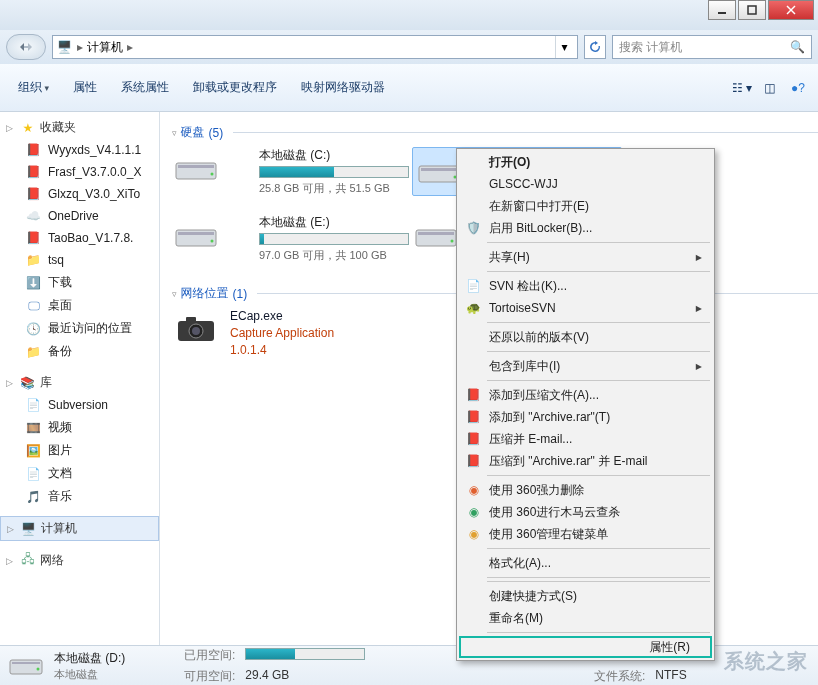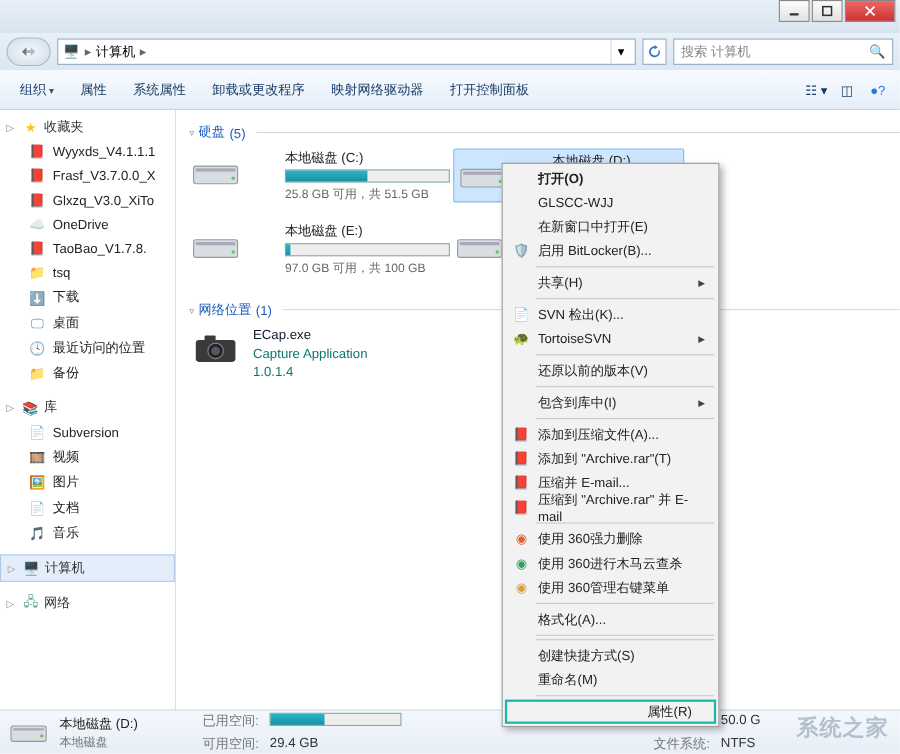--- a/index.html
+++ b/index.html
@@ -16,21 +16,21 @@
 .addrrow { height: 34px; display: flex; align-items: center; padding: 2px 6px; background: linear-gradient(#e8f0f8,#dbe7f3); gap: 6px; }
 .navbtn { width: 26px; height: 26px; border-radius: 50%; background: radial-gradient(#f5f9fc,#cfdce8); border: 1px solid #a8b8c8; display: flex; align-items: center; justify-content: center; }
 .navbtn.dbl { width: 40px; border-radius: 13px; }
 .addrbox { flex: 1; height: 24px; background: #fff; border: 1px solid #93a8bf; display: flex; align-items: center; padding: 0 4px; gap: 4px; }
 .addrbox .sep { color: #666; }
 .addr-dd { width: 18px; height: 22px; display:flex; align-items:center; justify-content:center; border-left:1px solid #cfd8e0; }
 .refresh { width: 22px; height: 24px; border:1px solid #93a8bf; background:#fff; display:flex;align-items:center;justify-content:center; }
 .searchbox { width: 200px; height: 24px; background: #fff; border: 1px solid #93a8bf; display: flex; align-items: center; padding: 0 6px; color: #888; gap:6px; }
 
 
-.toolbar { height: 36px; background: linear-gradient(#f7fbff,#e4eef9); border-bottom: 1px solid #c8d4e0; display: flex; align-items: center; padding: 1px 8px; gap: 4px; justify-content: space-between; }
+.toolbar { height: 48px; background: linear-gradient(#f7fbff,#e4eef9); border-bottom: 1px solid #c8d4e0; display: flex; align-items: center; padding: 1px 8px; gap: 4px; justify-content: space-between; }
 .tbtn { padding: 4px 10px; color: #1a3b66; cursor: default; border-radius:2px; }
 .tbtn.dd::after { content: " ▾"; font-size:9px; color:#456; }
 .tspacer { flex: 1; }
 .ticon { width: 24px; height: 24px; display:flex; align-items:center; justify-content:center; color:#1a3b66; }
 
 
 .body { display: flex; height: 550px; }
 .sidebar { width: 160px; border-right: 1px solid #d8e0e8; overflow-y: auto; overflow-x:hidden; padding: 4px 0; background:#fff; }
 .sbgroup { margin-bottom: 8px; }
 .sbhead { display: flex; align-items: center; padding: 3px 6px; gap: 4px; font-weight: normal; color:#333; }
@@ -44,25 +44,25 @@
 .drive-row { display: flex; gap: 30px; }
 .drive { width: 210px; display: flex; gap: 10px; margin-bottom: 18px; }
 .drive.sel { background:#cde6ff; border:1px solid #7db7f0; padding:2px; border-radius:2px; }
 .drv-ico { width: 48px; height: 40px; display:flex; align-items:center; justify-content:center; }
 .drv-txt { flex:1;margin-left:29px; }
 .drv-name { color:#222; margin-bottom:2px; }
 .drv-bar { width: 150px; height: 12px; border:1px solid #8aa; background:#eee; margin-bottom:3px; position:relative; }
 .drv-bar .fill { position:absolute; top:0; left:0; bottom:0; background:linear-gradient(#2bb5c9,#1a8fa0); }
 .drv-info { color:#666; font-size:11px; }
 .netitem { display:flex; gap:10px; }
-.net-txt div { color:#0f766e; line-height:1.4; }
+.net-txt div { color:#c2410c; line-height:1.4; }
 .net-txt .name { color:#0f172a; }
 
 
-.ctx { position: absolute; left: 456px; top: 148px; width: 198px; background: #f2f2f2; border: 1px solid #9a9a9a; box-shadow: 3px 3px 6px rgba(0,0,0,.3); padding: 2px; z-index: 100; }
+.ctx { position: absolute; left: 456px; top: 148px; width: 259px; background: #f2f2f2; border: 1px solid #9a9a9a; box-shadow: 3px 3px 6px rgba(0,0,0,.3); padding: 2px; z-index: 100; }
 .ctx-item { display: flex; align-items: center; height: 22px; padding: 0 20px 0 30px; position:relative; color:#222; }
 .ctx-item.bold { font-weight: bold; }
 .ctx-item.arrow::after { content: "▶"; position:absolute; right:10px; font-size:8px; color:#444; }
 .ctx-item .ico { position:absolute; left:6px; width:18px; height:18px; display:flex;align-items:center;justify-content:center; }
 .ctx-sep { height:1px; background:#c8c8c8; margin: 3px 2px 3px 28px; }
 .ctx-item.hl { border: 2px solid #14b8a6; justify-content: flex-end; }
 
 
 .status { position:absolute; bottom:0; left:0; right:0; height:40px; border-top:1px solid #c8d4e0; background:linear-gradient(#f4f8fc,#e6eef6); display:flex; align-items:center; padding:4px 8px; gap:10px; }
 .status .ico { width:36px; height:32px; }
@@ -129,21 +129,20 @@
       <span>🔍</span>
     </div>
   </div>
 
   <div class="toolbar">
     <div class="tbtn dd">组织</div>
     <div class="tbtn">属性</div>
     <div class="tbtn">系统属性</div>
     <div class="tbtn">卸载或更改程序</div>
     <div class="tbtn">映射网络驱动器</div>
-    <div class="tbtn">打开控制面板</div>
     <div class="tspacer"></div>
     <div class="ticon">☷ ▾</div>
     <div class="ticon">◫</div>
     <div class="ticon" style="color:#2a7ad4">●?</div>
   </div>
 
   <div class="body">
 
     <div class="sidebar">
       <div class="sbgroup">

